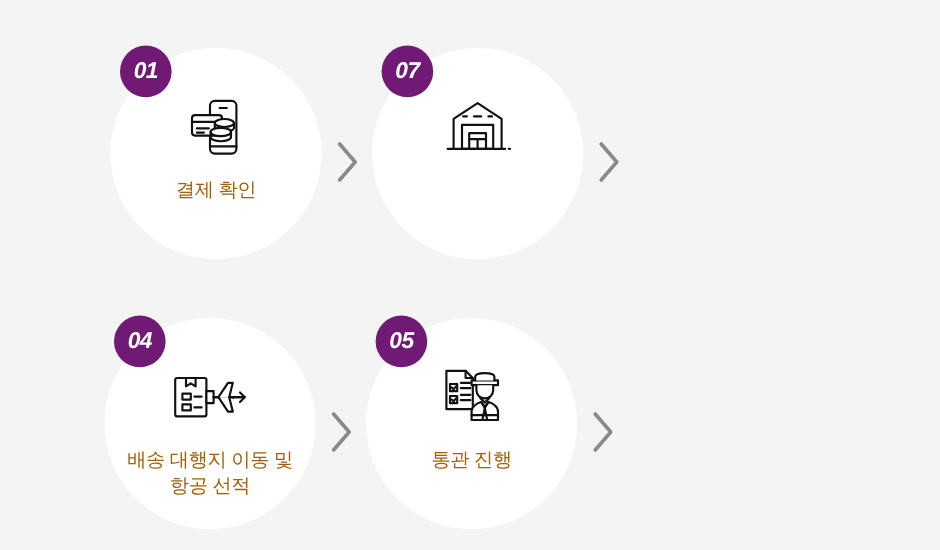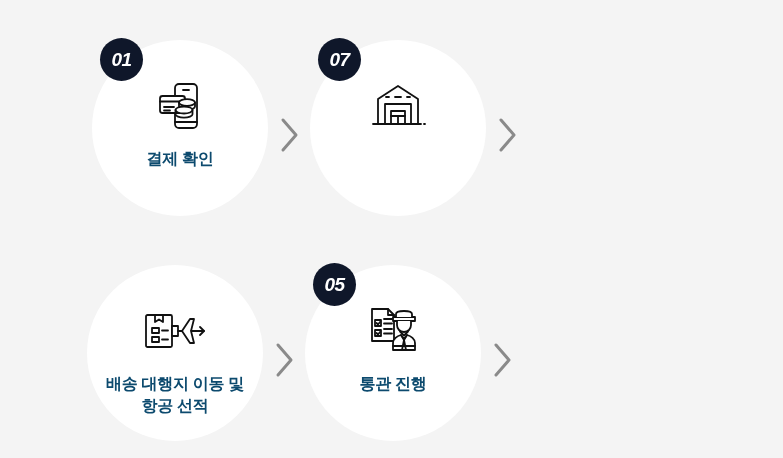--- a/index.html
+++ b/index.html
@@ -64,33 +64,33 @@
     justify-content: center;
   }
   .step-icon svg {
     display: block;
   }
   .step-label {
     margin-top: 14px;
     text-align: center;
     font-size: 16px;
     line-height: 22px;
-    color: #0c4a6e;
+    color: #a16207;
     letter-spacing: -0.3px;
     white-space: pre-line;
-    font-weight: 700;
+    font-weight: 400;
   }
   .step-badge {
     position: absolute;
     left: 8px;
     top: 8px;
     width: 43px;
     height: 43px;
     border-radius: 50%;
-    background: #0f172a;
+    background: #701a75;
     color: #ffffff;
     display: flex;
     align-items: center;
     justify-content: center;
     font-size: 19px;
     font-weight: bold;
     font-style: italic;
     letter-spacing: -0.5px;
     z-index: 3;
   }
@@ -172,20 +172,21 @@
       </svg>
     </div>
 
   </div>
 
   <div class="row row-2">
     <div class="spacer-lead"></div>
 
     <div class="step">
       <div class="step-circle"></div>
+      <div class="step-badge">04</div>
       <div class="step-inner">
         <div class="step-icon">
           <svg width="66" height="48" viewBox="0 0 66 48" fill="none" stroke="#111111" stroke-width="1.8" stroke-linecap="round" stroke-linejoin="round">
             <rect x="4" y="8" width="26" height="32" rx="1.5"></rect>
             <path d="M13 8v7l4-2.5L21 15V8"></path>
             <rect x="10" y="21" width="7" height="5"></rect>
             <line x1="20" y1="23.5" x2="26" y2="23.5"></line>
             <rect x="10" y="30" width="7" height="5"></rect>
             <line x1="20" y1="32.5" x2="26" y2="32.5"></line>
             <path d="M30 19h6v10h-6z" fill="#ffffff"></path>

